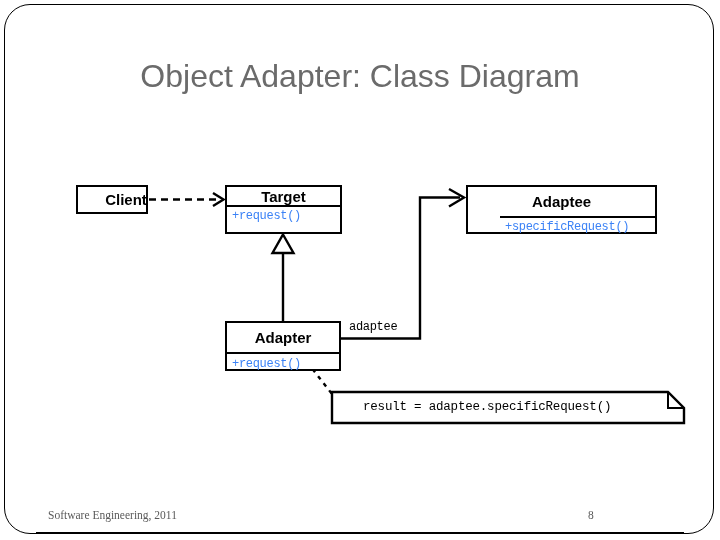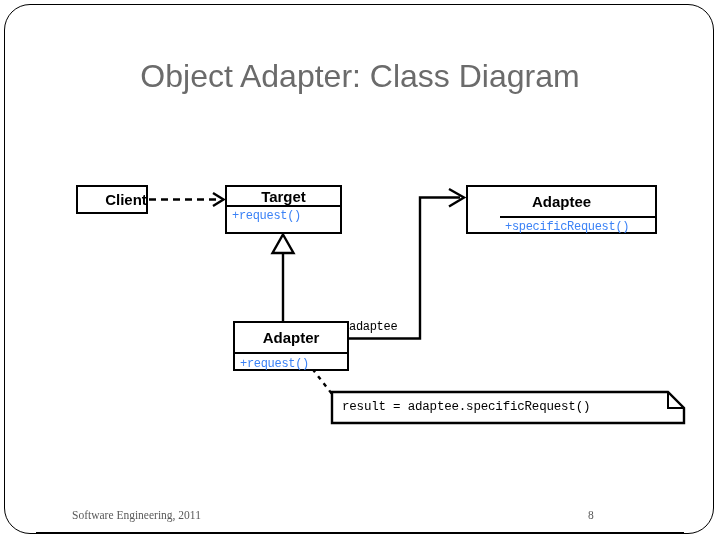--- a/index.html
+++ b/index.html
@@ -83,21 +83,21 @@
   #class-target { left: 225px; top: 185px; width: 117px; height: 49px; }
   #class-target .uml-name { height: 18px; }
   #class-target .uml-ops  { height: 20px; }
 
   
   #class-adaptee { left: 466px; top: 185px; width: 191px; height: 49px; }
   #class-adaptee .uml-name { height: 29px; }
   #class-adaptee .uml-ops  { height: 20px; margin-left: 32px; }
 
   
-  #class-adapter { left: 225px; top: 321px; width: 116px; height: 50px; margin-left: 8px; }
+  #class-adapter { left: 225px; top: 321px; width: 116px; height: 50px; }
   #class-adapter .uml-name { height: 29px; }
   #class-adapter .uml-ops  { height: 21px; }
 
   
   #connectors {
     position: absolute;
     left: 0; top: 0;
     width: 720px; height: 540px;
     pointer-events: none;
   }
@@ -110,21 +110,21 @@
     font-family: "Liberation Mono", monospace;
     font-size: 12px;
     color: #000000;
     letter-spacing: -0.3px;
     white-space: nowrap;
   }
 
   
   #uml-note {
     position: absolute;
-    left: 328px;
+    left: 349px;
     top: 391px;
     width: 353px;
     height: 33px;
   }
   #note-text {
     position: absolute;
     left: 14px;
     top: 9px;
     font-family: "Liberation Mono", monospace;
     font-size: 12.5px;
@@ -143,21 +143,21 @@
     border-top: 1.6px solid #000000;
   }
   .footer-cell {
     position: absolute;
     top: 509px;
     font-family: "Liberation Serif", serif;
     font-size: 11.5px;
     color: #595959;
     white-space: nowrap;
   }
-  #footer-left   { left: 48px; margin-left: 24px; }
+  #footer-left   { left: 48px; }
   #footer-center { left: 267px; }
   #footer-page   { left: 588px; }
 </style>
 </head>
 <body>
 
 <div id="slide">
 
   <div id="slide-frame"></div>
 

